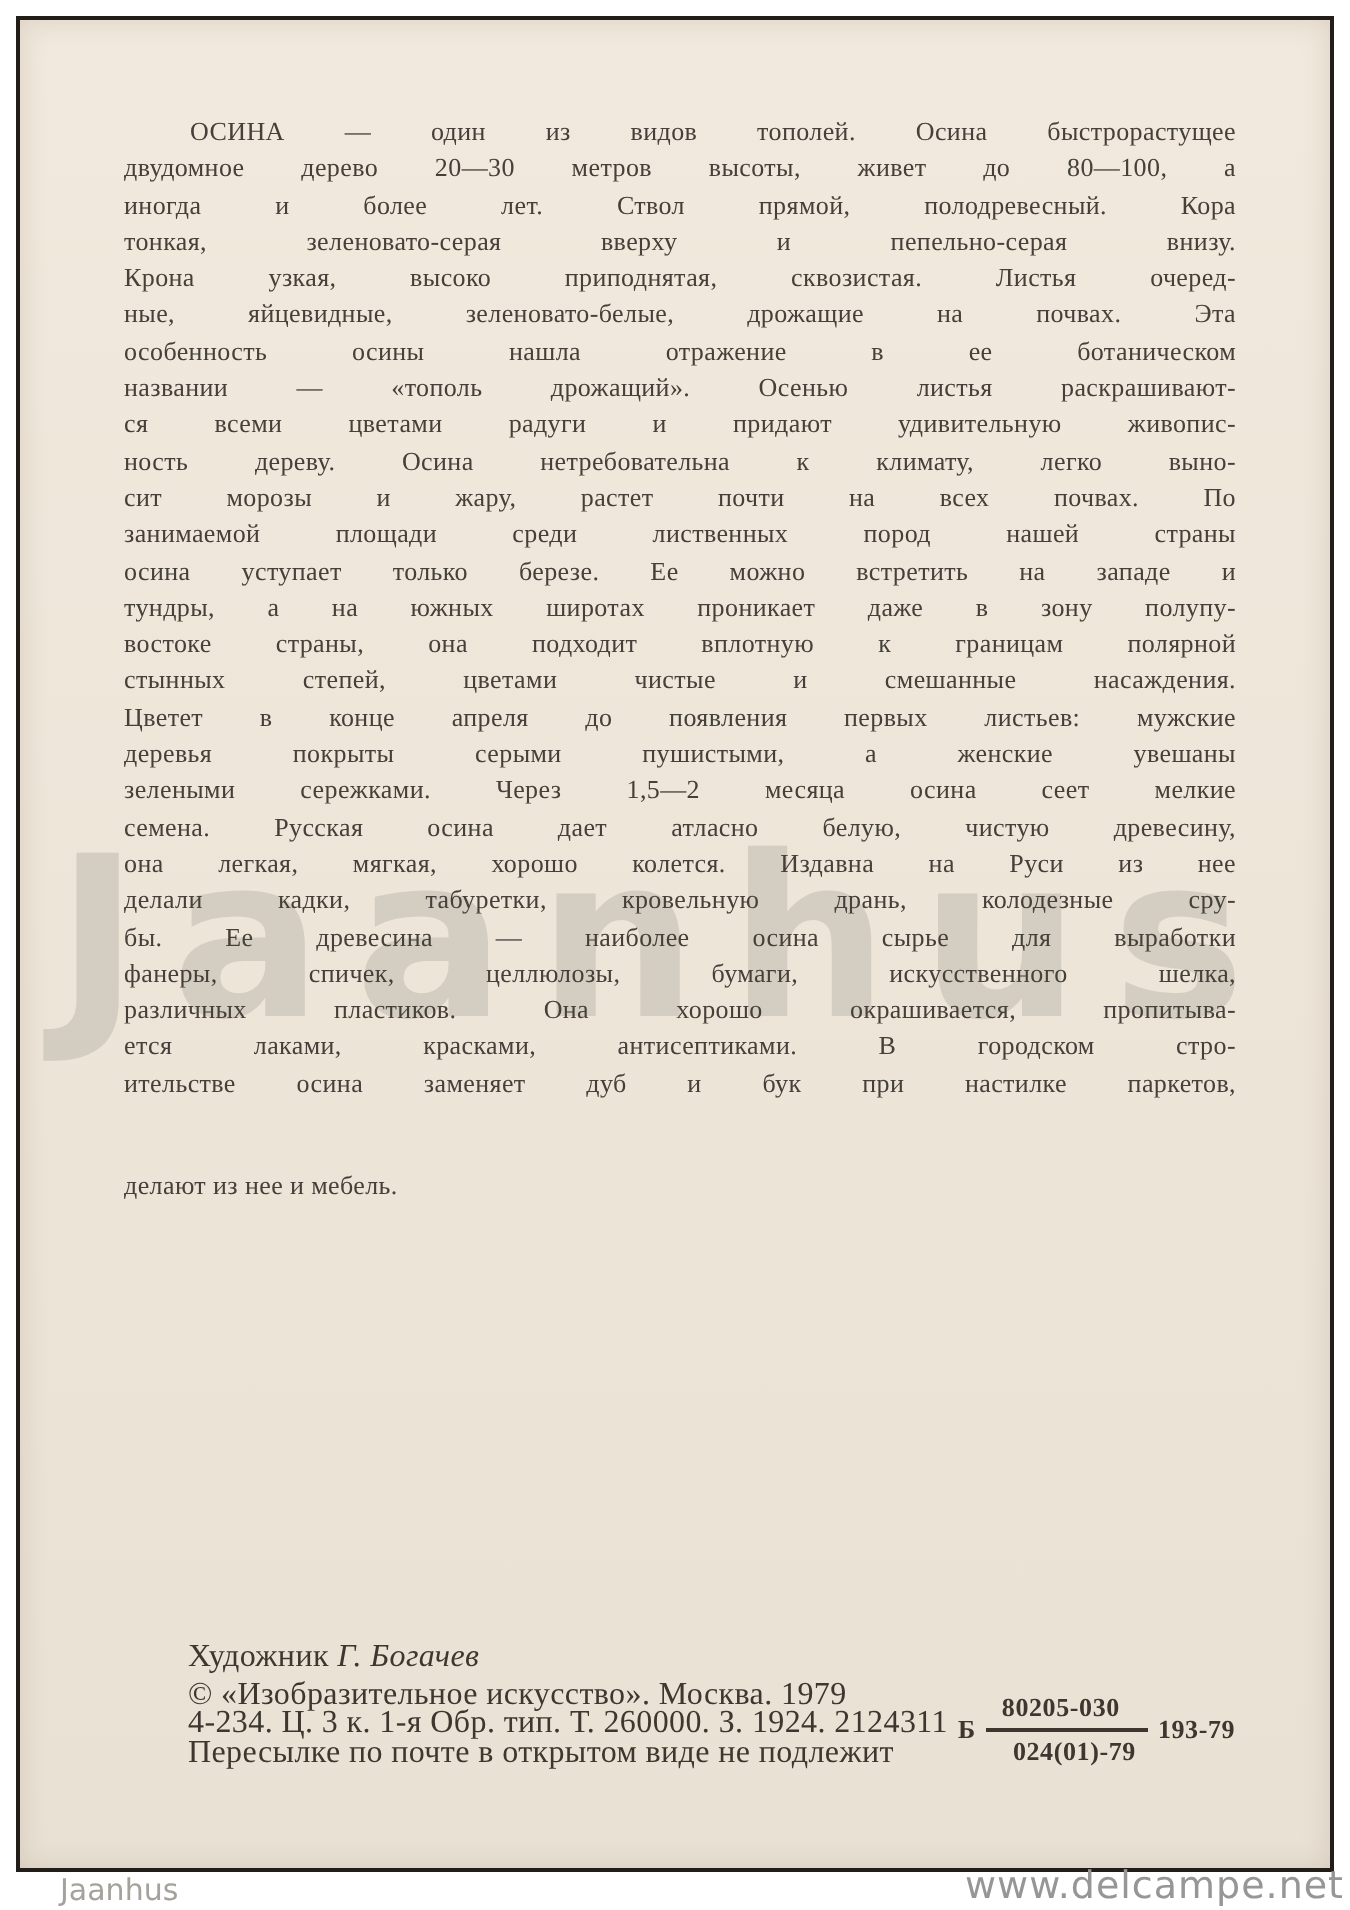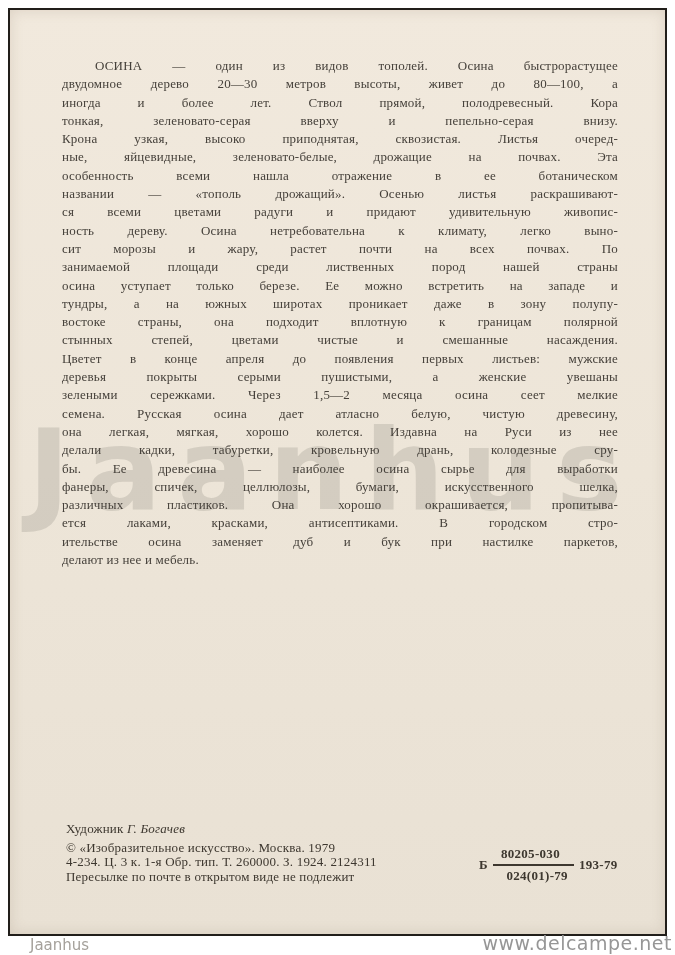--- a/index.html
+++ b/index.html
@@ -23,24 +23,24 @@
   }
   .body-text{
     position:absolute;left:52px;top:47px;width:556px;z-index:2;
     font-size:13px;line-height:18.3px;color:#45403a;letter-spacing:0.2px;
   }
   .body-text .body-line{
     text-align:justify;text-align-last:justify;
     height:18.3px;overflow:visible;white-space:normal;
   }
   .body-text .body-line:first-child{text-indent:33px;}
-  .body-text .body-line:last-child{text-align-last:left;}
+  .body-text .body-line:last-child{text-align-last:left;margin-top:33px;}
   .colophon-left{
-    position:absolute;left:56px;top:812px;z-index:2;
-    font-size:13px;line-height:14.6px;color:#3d372f;letter-spacing:0.2px;
+    position:absolute;left:84px;top:812px;z-index:2;
+    font-size:16px;line-height:14.6px;color:#3d372f;letter-spacing:0.2px;
   }
   .artist-line{margin-bottom:4px;}
   .artist-name{font-style:italic;}
   .colophon-index{
     position:absolute;left:469px;top:836px;z-index:2;
     display:flex;align-items:center;gap:5px;
     font-size:13px;font-weight:bold;color:#3d372f;letter-spacing:0.3px;
   }
   .fraction{display:inline-block;text-align:center;}
   .fraction .num{border-bottom:2px solid #3d372f;padding:0 14px 2px 8px;}
@@ -62,21 +62,21 @@
 
   <div class="watermark">Jaanhus</div>
 
   <div class="body-text">
       <div class="body-line">ОСИНА — один из видов тополей. Осина быстрорастущее</div>
       <div class="body-line">двудомное дерево 20—30 метров высоты, живет до 80—100, а</div>
       <div class="body-line">иногда и более лет. Ствол прямой, полодревесный. Кора</div>
       <div class="body-line">тонкая, зеленовато-серая вверху и пепельно-серая внизу.</div>
       <div class="body-line">Крона узкая, высоко приподнятая, сквозистая. Листья очеред-</div>
       <div class="body-line">ные, яйцевидные, зеленовато-белые, дрожащие на почвах. Эта</div>
-      <div class="body-line">особенность всеми нашла отражение в ее ботаническом</div>
+      <div class="body-line">особенность осины нашла отражение в ее ботаническом</div>
       <div class="body-line">названии — «тополь дрожащий». Осенью листья раскрашивают-</div>
       <div class="body-line">ся всеми цветами радуги и придают удивительную живопис-</div>
       <div class="body-line">ность дереву. Осина нетребовательна к климату, легко выно-</div>
       <div class="body-line">сит морозы и жару, растет почти на всех почвах. По</div>
       <div class="body-line">занимаемой площади среди лиственных пород нашей страны</div>
       <div class="body-line">осина уступает только березе. Ее можно встретить на западе и</div>
       <div class="body-line">тундры, а на южных широтах проникает даже в зону полупу-</div>
       <div class="body-line">востоке страны, она подходит вплотную к границам полярной</div>
       <div class="body-line">стынных степей, цветами чистые и смешанные насаждения.</div>
       <div class="body-line">Цветет в конце апреля до появления первых листьев: мужские</div>

